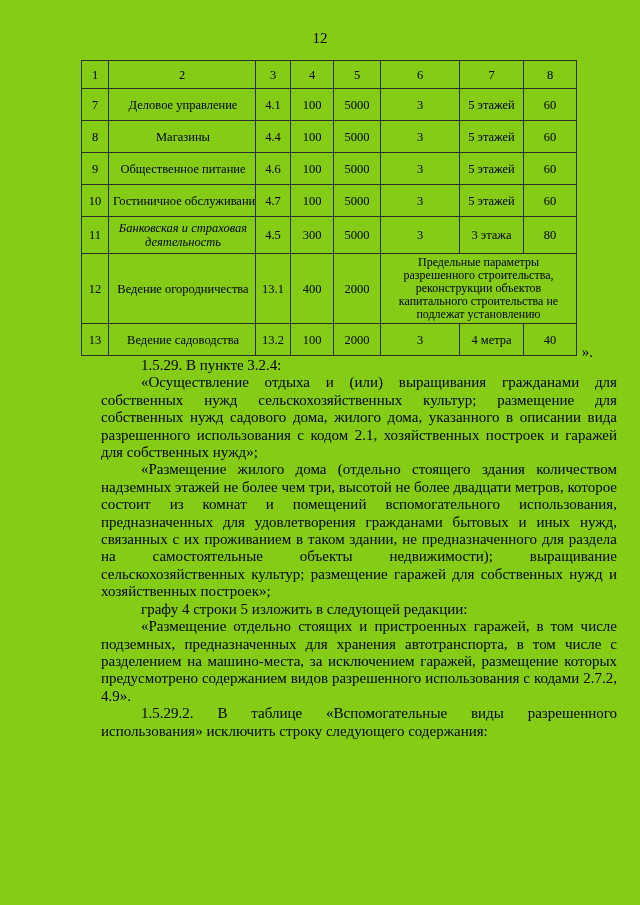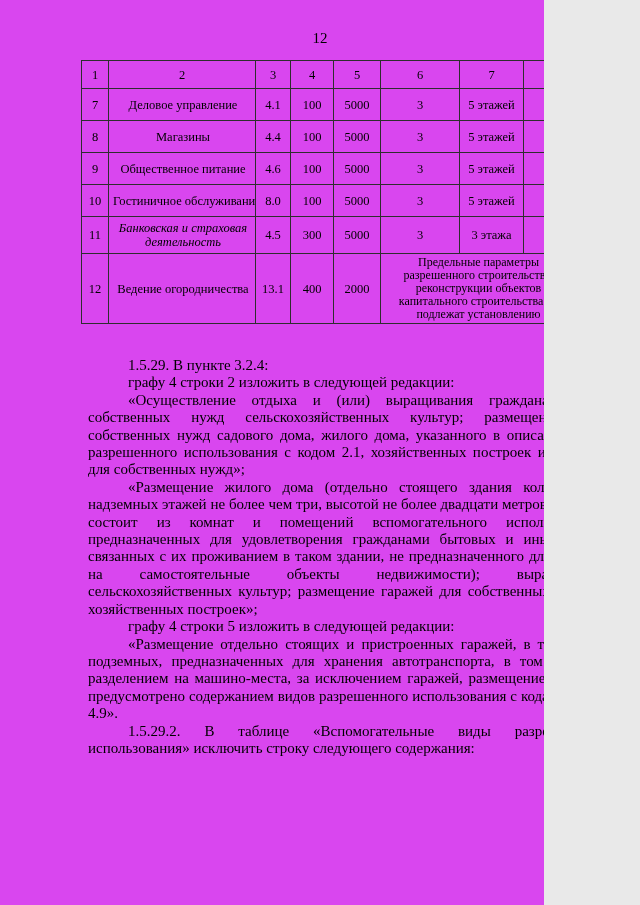--- a/index.html
+++ b/index.html
@@ -1,20 +1,20 @@
 <!DOCTYPE html>
 <html><head>
 <meta charset="utf-8">
 <style>
   * { margin:0; padding:0; box-sizing:border-box; }
   html,body { background:#e9e9e9; }
   .page {
     position:relative;
-    width:544px; height:905px;
-    background:#d946ef;
+    width:640px; height:905px;
+    background:#84cc16;
     font-family:"Liberation Serif","DejaVu Serif",serif;
     color:#000;
     overflow:hidden;
   }
   .page-number {
     position:absolute; top:30px; left:0; width:640px;
     text-align:center; font-size:15px;
   }
   table.ztable {
     position:absolute; top:60px; left:81px;
@@ -44,21 +44,21 @@
     text-align:right;
     vertical-align:top !important;
     font-size:12px; line-height:13px;
     padding:2px 4px !important;
   }
   .closing-quote {
     position:absolute; top:344px; left:85px; width:508px;
     text-align:right; font-size:15px;
   }
   .body-text {
-    position:absolute; top:357px; left:88px; width:516px;
+    position:absolute; top:357px; left:101px; width:516px;
     font-size:15px; line-height:17.4px;
     text-align:justify;
   }
   .body-text p { text-indent:40px; }
 </style>
 </head>
 <body>
 
 <div class="page">
 
@@ -112,21 +112,21 @@
       <td>4.6</td>
       <td>100</td>
       <td>5000</td>
       <td>3</td>
       <td>5 этажей</td>
       <td>60</td>
     </tr>
     <tr class="r-std">
       <td>10</td>
       <td class="name-cell">Гостиничное обслуживание</td>
-      <td>8.0</td>
+      <td>4.7</td>
       <td>100</td>
       <td>5000</td>
       <td>3</td>
       <td>5 этажей</td>
       <td>60</td>
     </tr>
     <tr class="r-tall">
       <td>11</td>
       <td class="name-cell wrap">Банковская и страховая деятельность</td>
       <td>4.5</td>
@@ -137,28 +137,37 @@
       <td>80</td>
     </tr>
     <tr class="r-big">
       <td>12</td>
       <td class="name-cell">Ведение огородничества</td>
       <td>13.1</td>
       <td>400</td>
       <td>2000</td>
       <td class="merged-cell" colspan="3">Предельные параметры разрешенного строительства, реконструкции объектов капитального строительства не подлежат установлению</td>
     </tr>
+    <tr class="r-std">
+      <td>13</td>
+      <td class="name-cell">Ведение садоводства</td>
+      <td>13.2</td>
+      <td>100</td>
+      <td>2000</td>
+      <td>3</td>
+      <td>4 метра</td>
+      <td>40</td>
+    </tr>
   </tbody>
     </table>
 
   <div class="closing-quote">».</div>
 
   <div class="body-text">
     <p>1.5.29. В пункте 3.2.4:</p>
-    <p>графу 4 строки 2 изложить в следующей редакции:</p>
     <p>«Осуществление отдыха и (или) выращивания гражданами для собственных нужд сельскохозяйственных культур; размещение для собственных нужд садового дома, жилого дома, указанного в описании вида разрешенного использования с кодом 2.1, хозяйственных построек и гаражей для собственных нужд»;</p>
     <p>«Размещение жилого дома (отдельно стоящего здания количеством надземных этажей не более чем три, высотой не более двадцати метров, которое состоит из комнат и помещений вспомогательного использования, предназначенных для удовлетворения гражданами бытовых и иных нужд, связанных с их проживанием в таком здании, не предназначенного для раздела на самостоятельные объекты недвижимости); выращивание сельскохозяйственных культур; размещение гаражей для собственных нужд и хозяйственных построек»;</p>
     <p>графу 4 строки 5 изложить в следующей редакции:</p>
     <p>«Размещение отдельно стоящих и пристроенных гаражей, в том числе подземных, предназначенных для хранения автотранспорта, в том числе с разделением на машино-места, за исключением гаражей, размещение которых предусмотрено содержанием видов разрешенного использования с кодами 2.7.2, 4.9».</p>
     <p>1.5.29.2. В таблице «Вспомогательные виды разрешенного использования» исключить строку следующего содержания:</p>
   </div>
 
 </div>
 
 </body></html>

